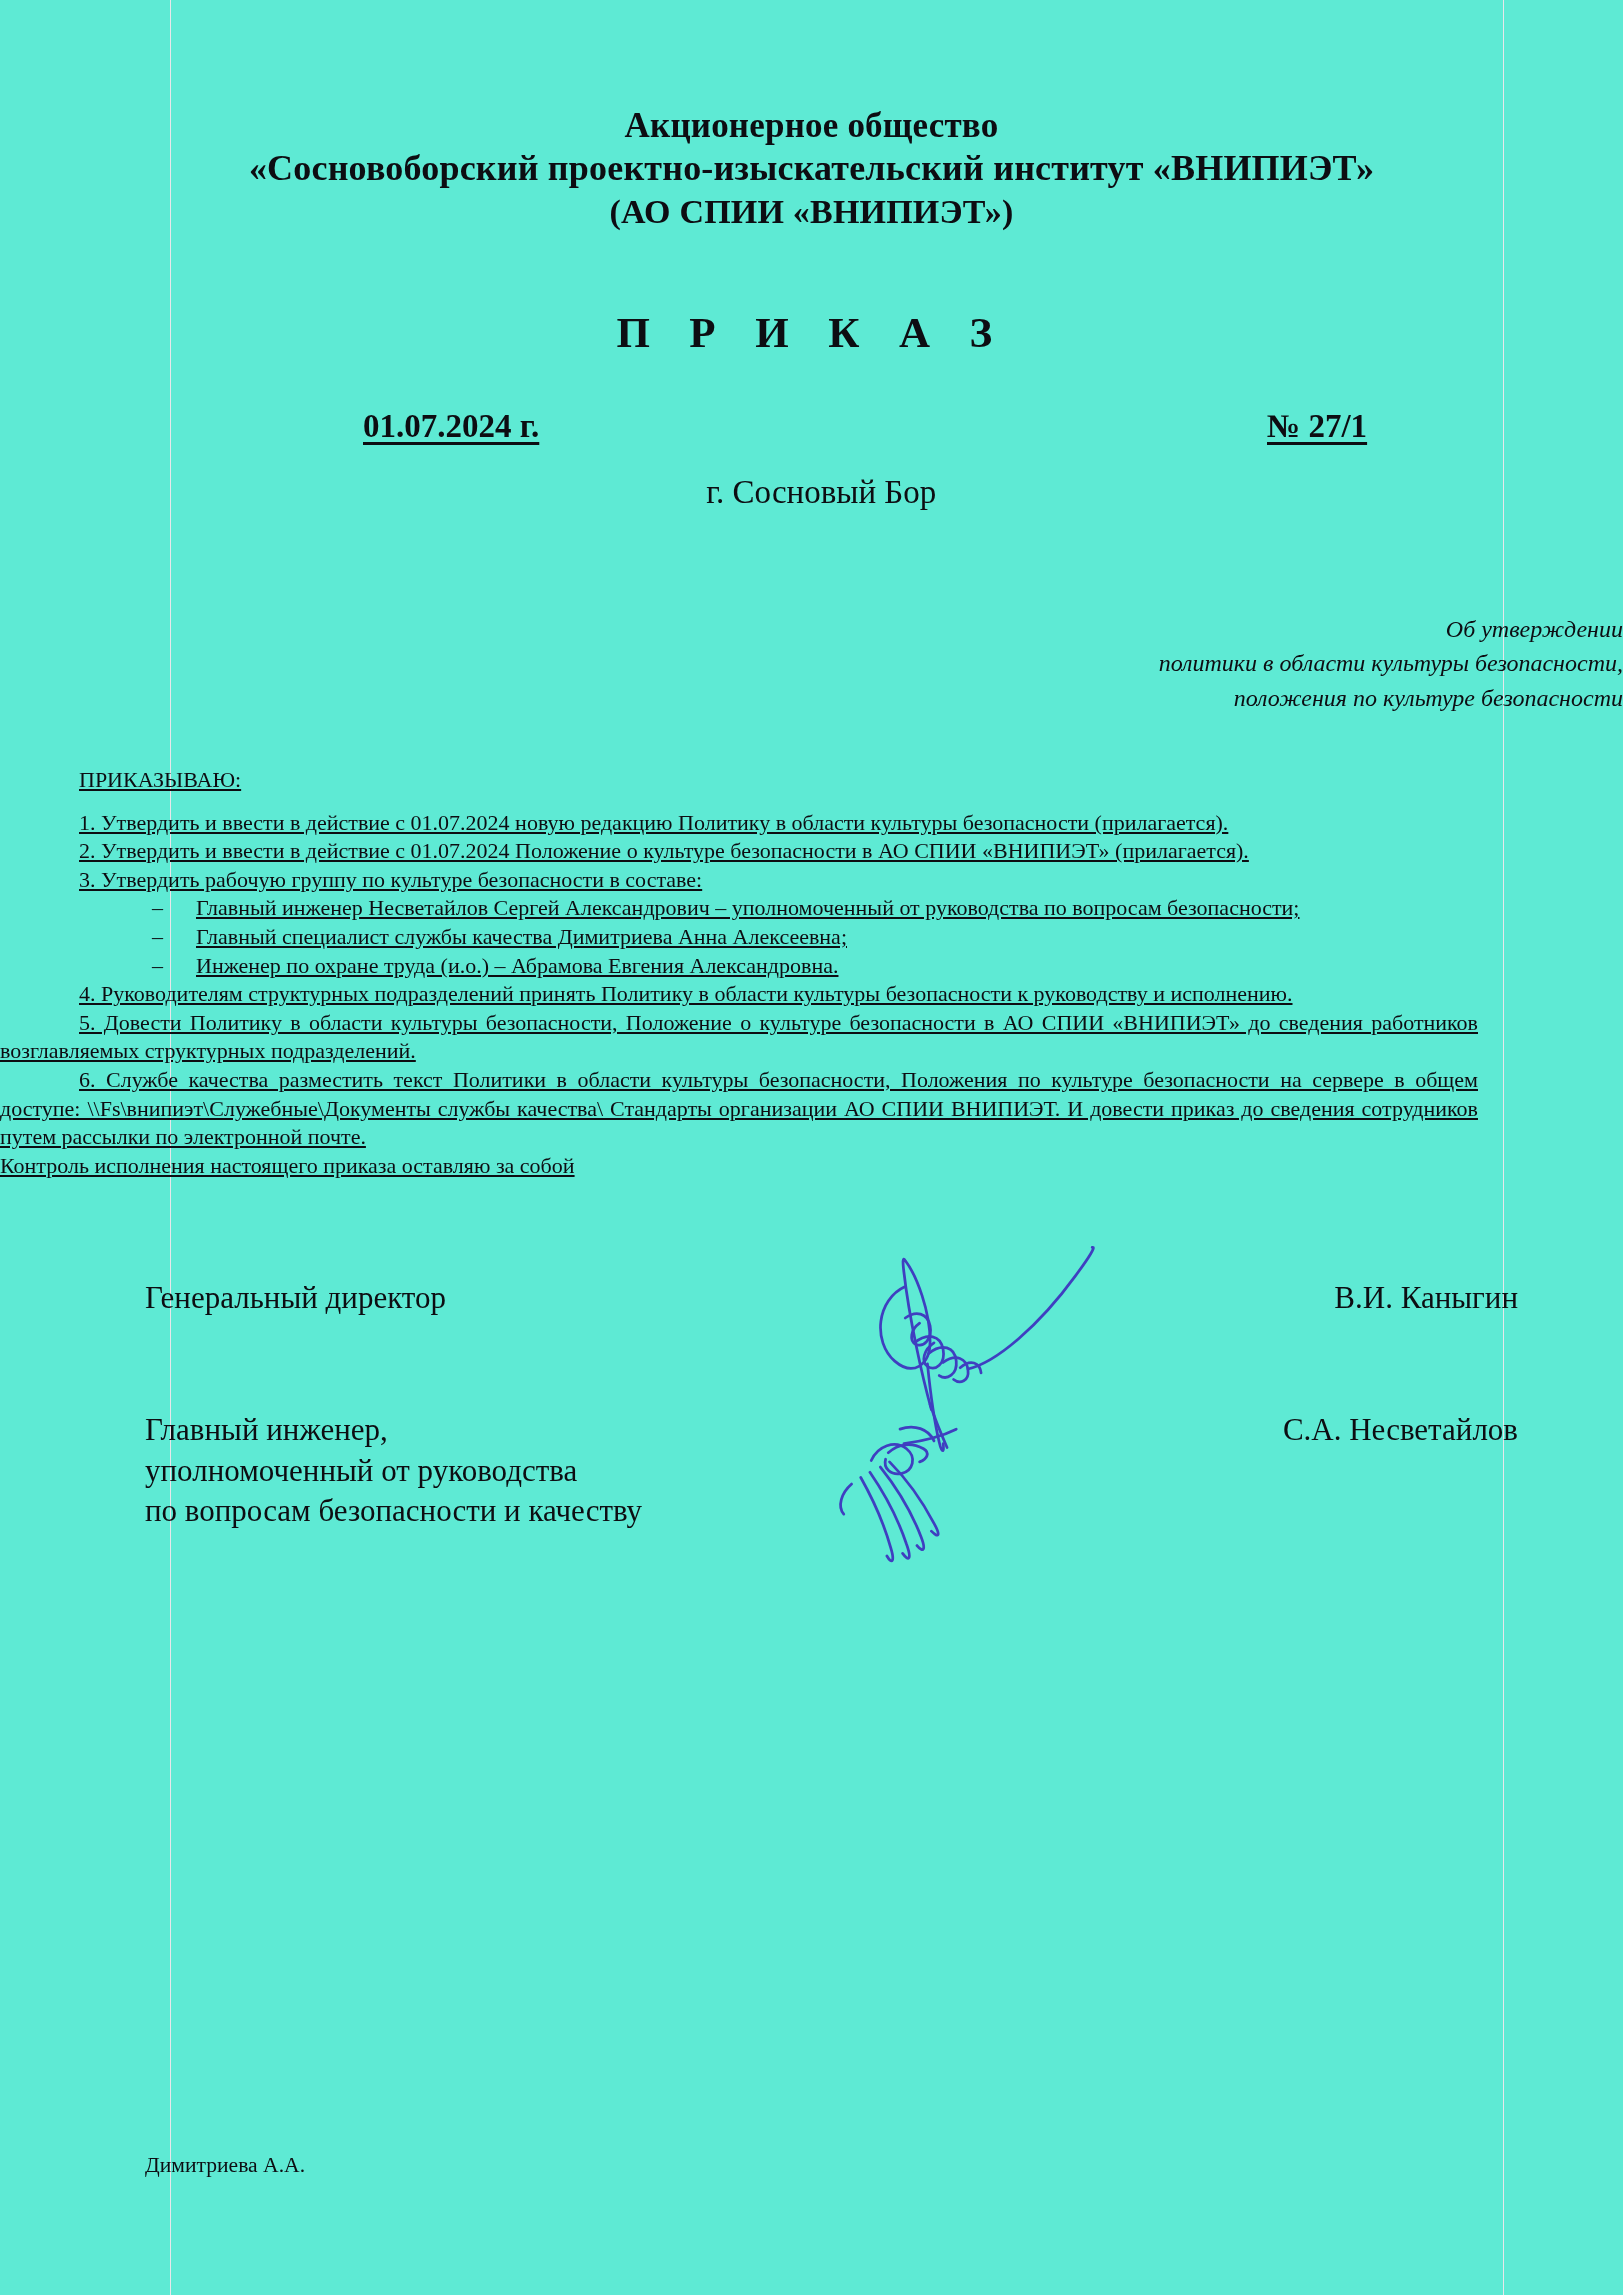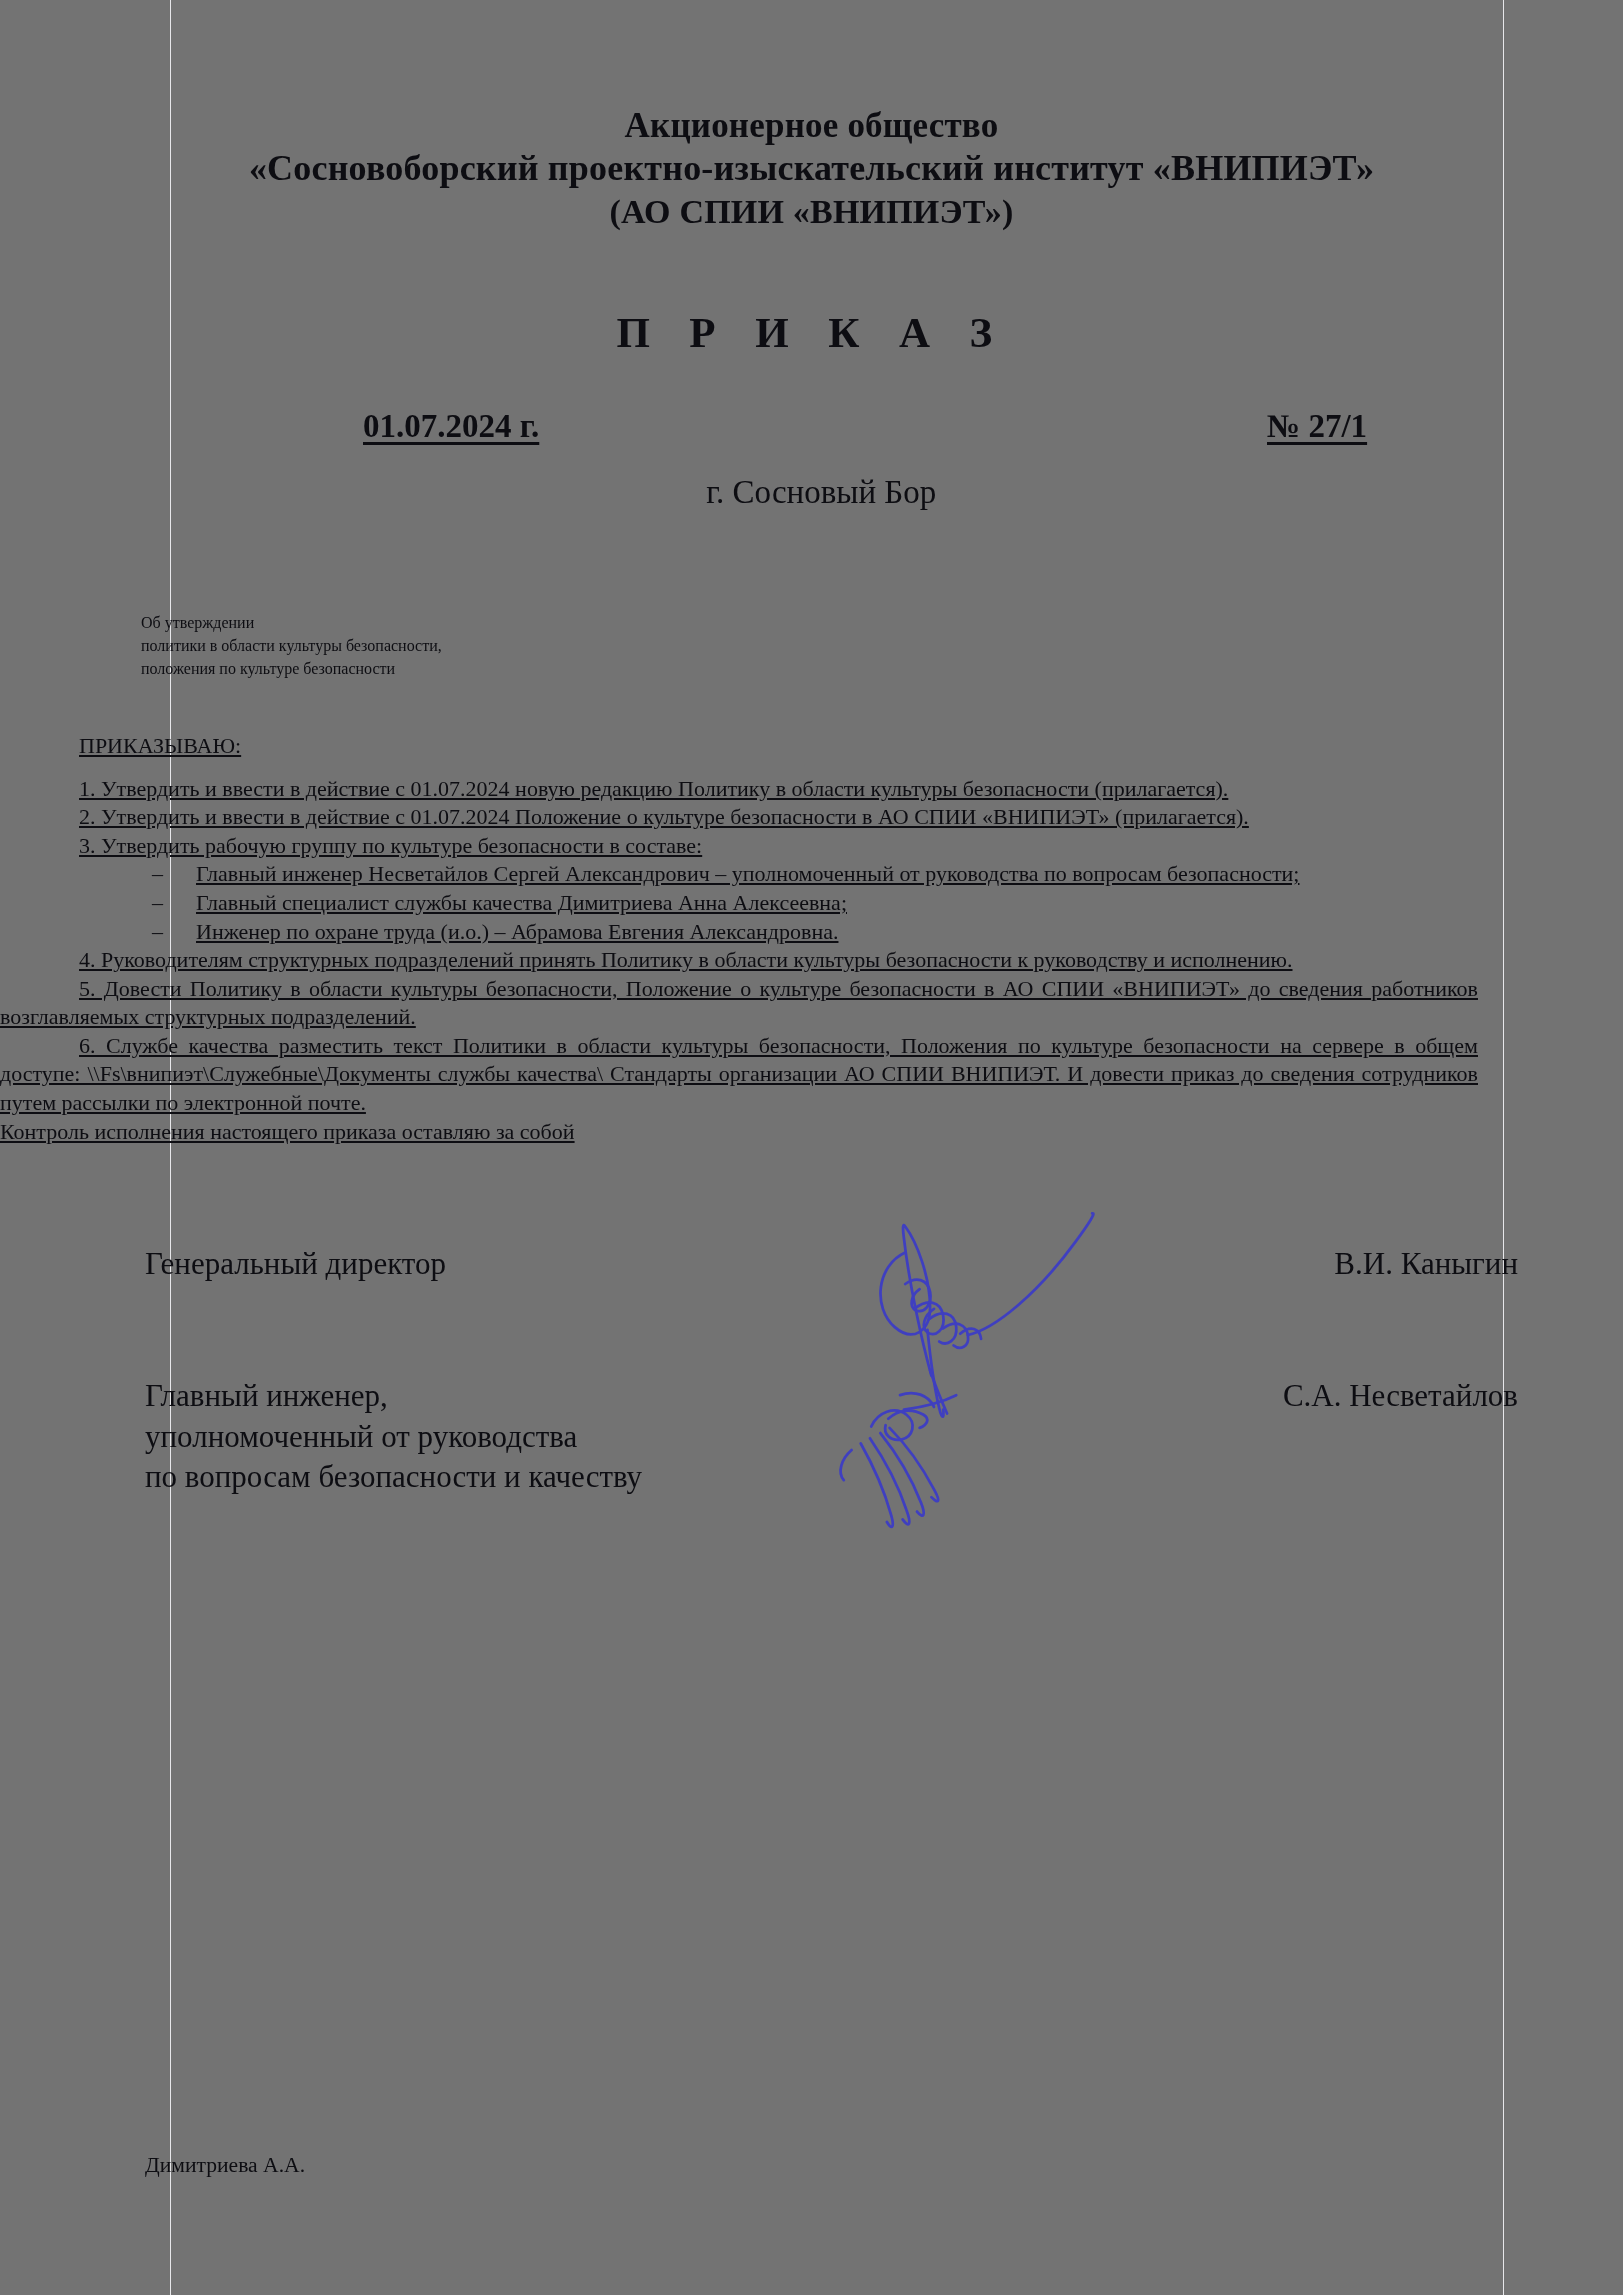--- a/index.html
+++ b/index.html
@@ -10,21 +10,21 @@
   }
   body {
     font-family: "Liberation Serif", "DejaVu Serif", serif;
     color: #0d0d12;
   }
 
   .page {
     position: relative;
     width: 1623px;
     height: 2295px;
-    background: #737373;
+    background: #5eead4;
     overflow: hidden;
   }
 
   
   .scan-line {
     position: absolute;
     top: 0;
     bottom: 0;
     width: 0.7px;
     background: #e7e7ea;
@@ -90,22 +90,24 @@
     text-align: center;
     font-size: 33px;
     margin-top: 14.4px;
     padding-left: 19.6px;
   }
 
   
   .subject {
     margin-top: 101px;
     margin-left: 141px;
-    font-size: 16px;
+    font-style: italic;
+    font-size: 24px;
     line-height: 1.42;
+    text-align: right;
   }
 
   
   .body {
     margin-top: 51px;
     margin-right: 145px;
     font-size: 22px;
     line-height: 1.30;
     text-decoration: underline;
   }

